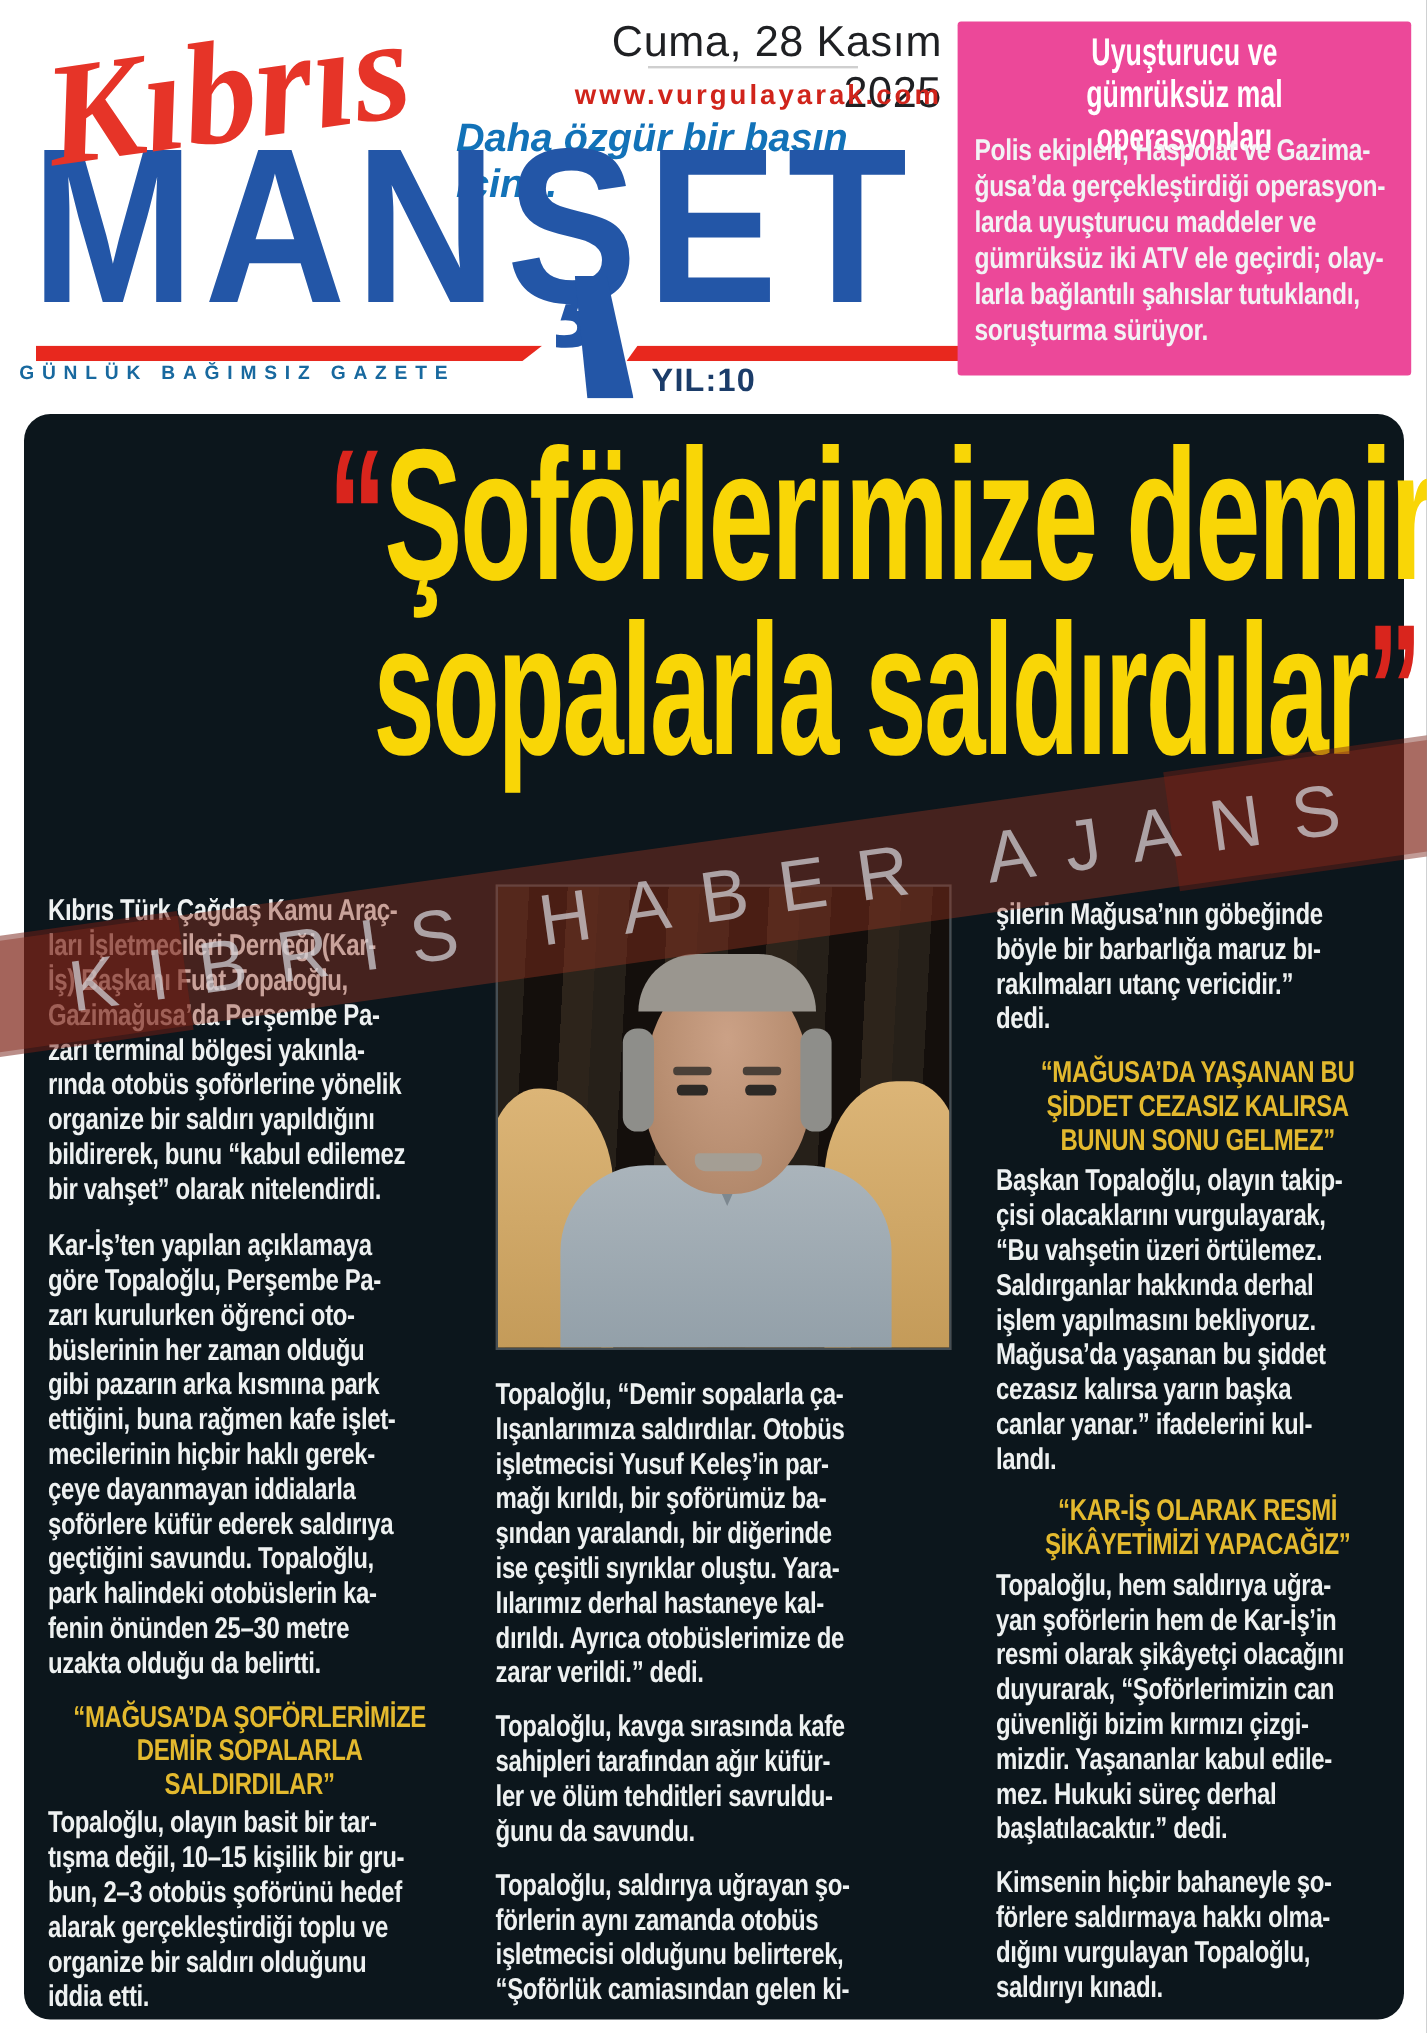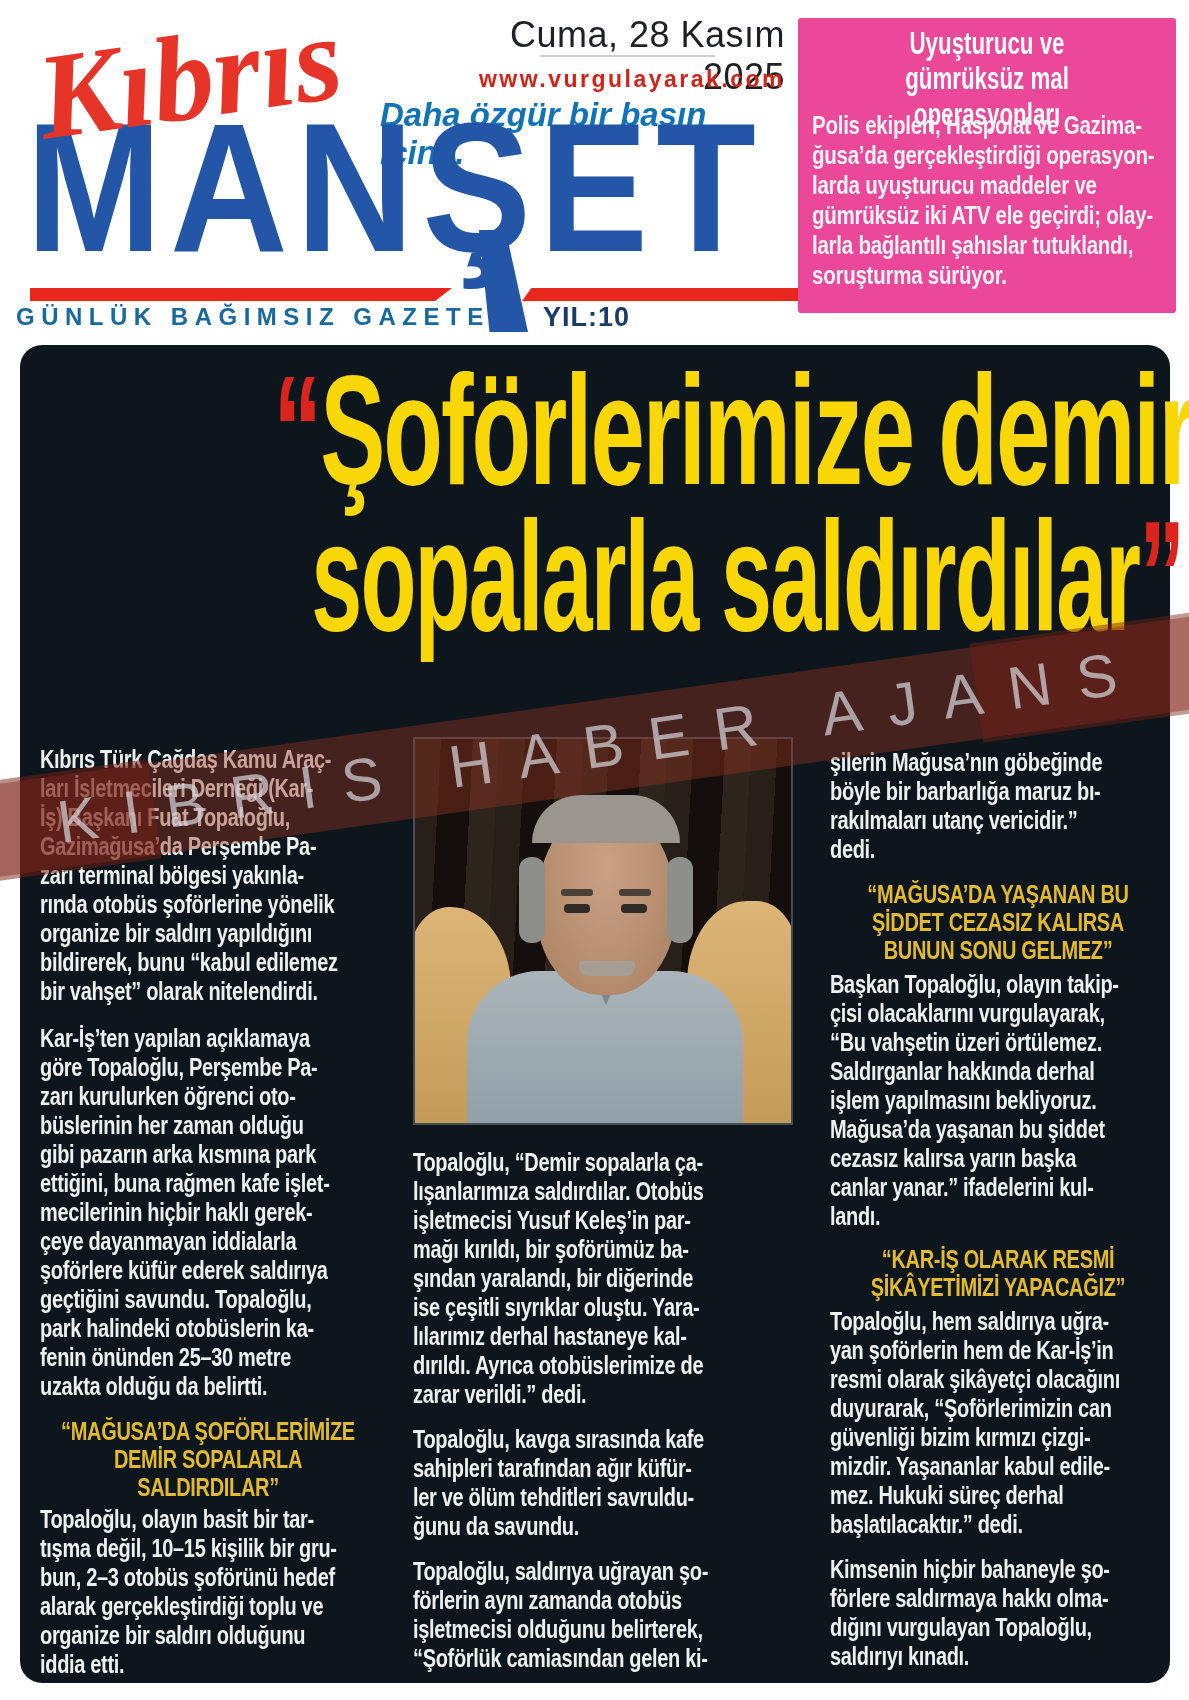--- a/index.html
+++ b/index.html
@@ -9,21 +9,21 @@
   
   .date{left:420px;top:14px;width:365px;text-align:right;font-size:36px;color:#1f2023;letter-spacing:0.5px;}
   .date-rule{left:540px;top:55px;width:175px;height:2px;background:#cfcfcf;}
   .website{left:420px;top:66px;width:365px;text-align:right;font-size:23px;font-weight:bold;color:#d0241b;letter-spacing:2.5px;}
   .slogan{left:380px;top:96px;width:405px;font-size:33px;font-weight:bold;font-style:italic;color:#1272b8;}
   .logo-script{left:30px;top:38px;font-family:"Liberation Serif",serif;font-style:italic;font-weight:bold;font-size:122px;color:#e63428;transform:rotate(-8deg);transform-origin:left top;z-index:3;line-height:1;}
   .logo-main{left:26px;top:96px;font-size:160px;line-height:1;font-weight:bold;color:#2356a7;letter-spacing:8px;transform:scale(1.02,1.15);transform-origin:left top;z-index:2;}
   .bar-left{left:30px;top:288px;width:422px;height:13px;background:#e8281e;clip-path:polygon(0 0,100% 0,96% 100%,0 100%);}
   .bar-right{left:522px;top:288px;width:470px;height:13px;background:#e8281e;clip-path:polygon(2% 0,100% 0,97% 100%,0 100%);}
   .s-tail{left:458px;top:230px;width:70px;height:102px;background:#2356a7;clip-path:polygon(30% 0,68% 0,100% 100%,45% 100%);z-index:4;}
-  .tagline{left:16px;top:303px;font-size:24px;font-weight:bold;color:#18699f;letter-spacing:6.5px;}
+  .tagline{left:16px;top:303px;font-size:16px;font-weight:bold;color:#18699f;letter-spacing:6.5px;}
   .year{left:543px;top:302px;font-size:27px;font-weight:bold;color:#1b3c69;letter-spacing:1px;}
 
   
   .side-box{left:798px;top:18px;width:378px;height:295px;background:#ec4899;border-radius:3px;z-index:4;}
   .side-title{position:absolute;left:0;top:10px;width:378px;text-align:center;color:#ffffff;}
   .side-title span{display:inline-block;white-space:pre-line;font-size:31px;line-height:34px;font-weight:bold;transform:scale(0.72,1.04);}
   .side-body{position:absolute;left:14px;top:92px;width:440px;transform:scaleX(0.82);transform-origin:left top;color:#f2f3f5;font-size:25px;line-height:30px;font-weight:bold;white-space:pre-line;letter-spacing:-0.3px;}
 
   
   .main-box{left:20px;top:345px;width:1150px;height:1338px;background:#0c161c;border-radius:22px;z-index:1;}

